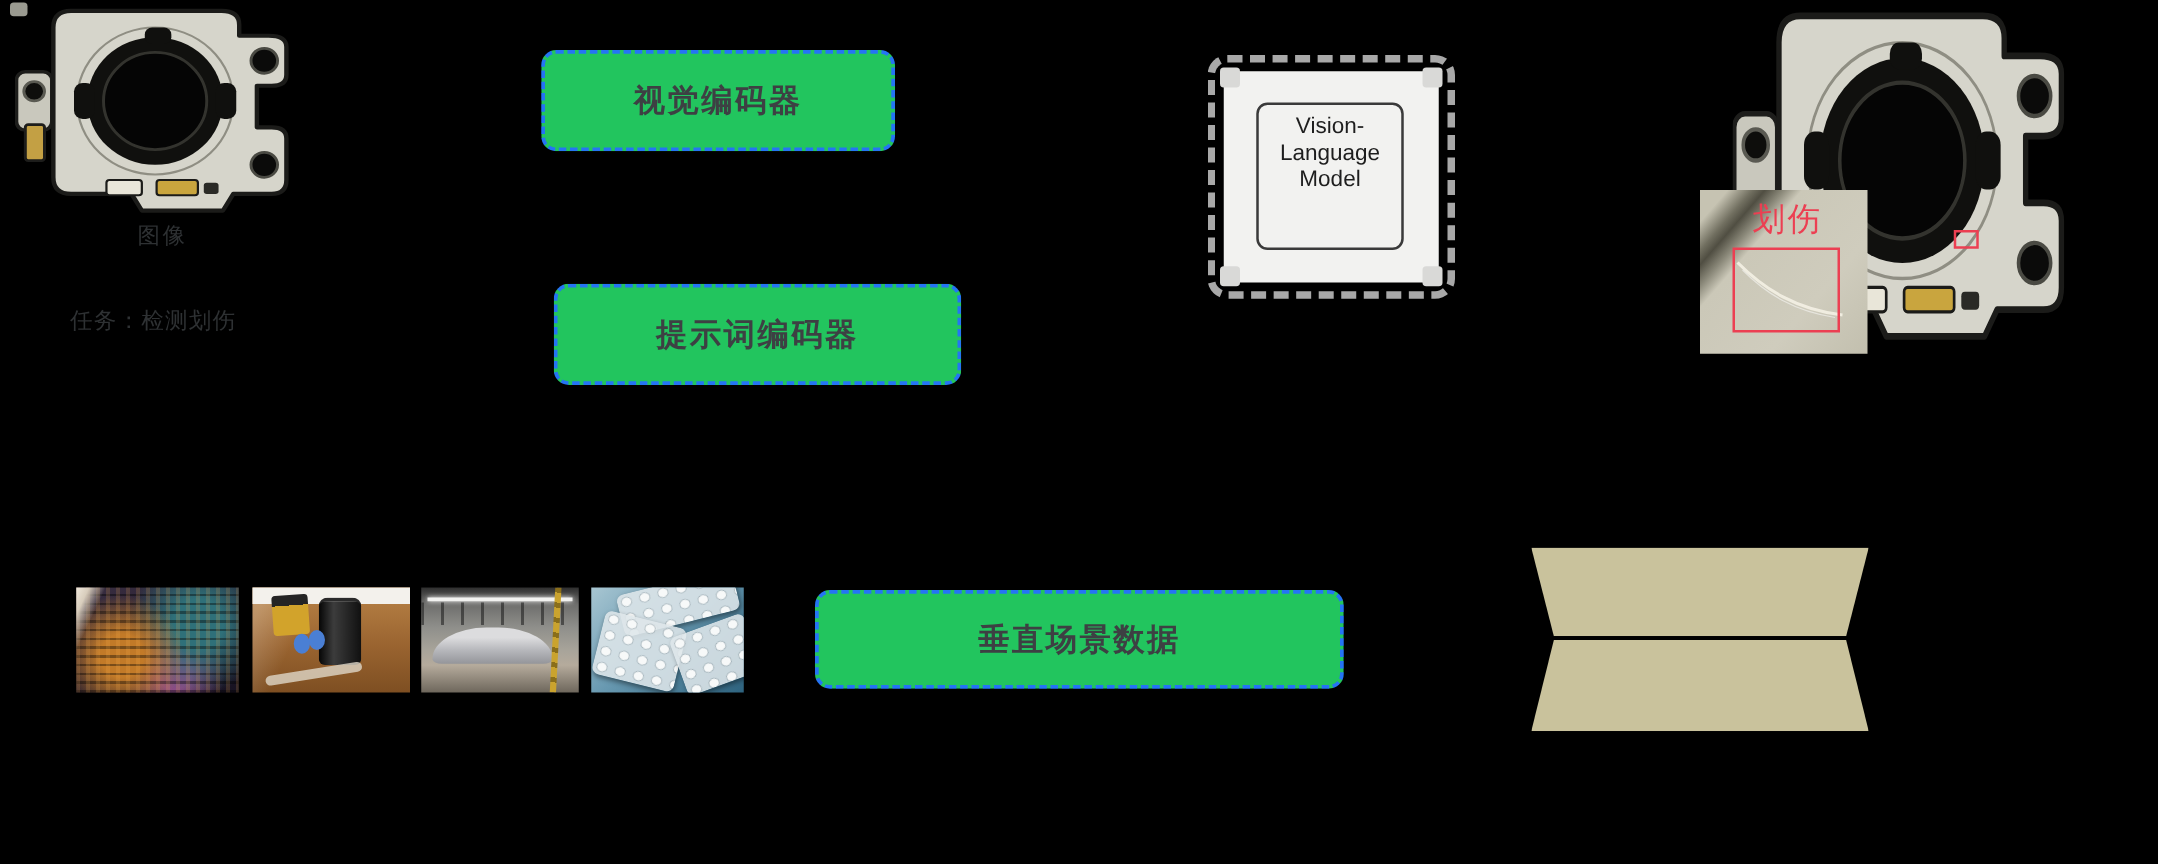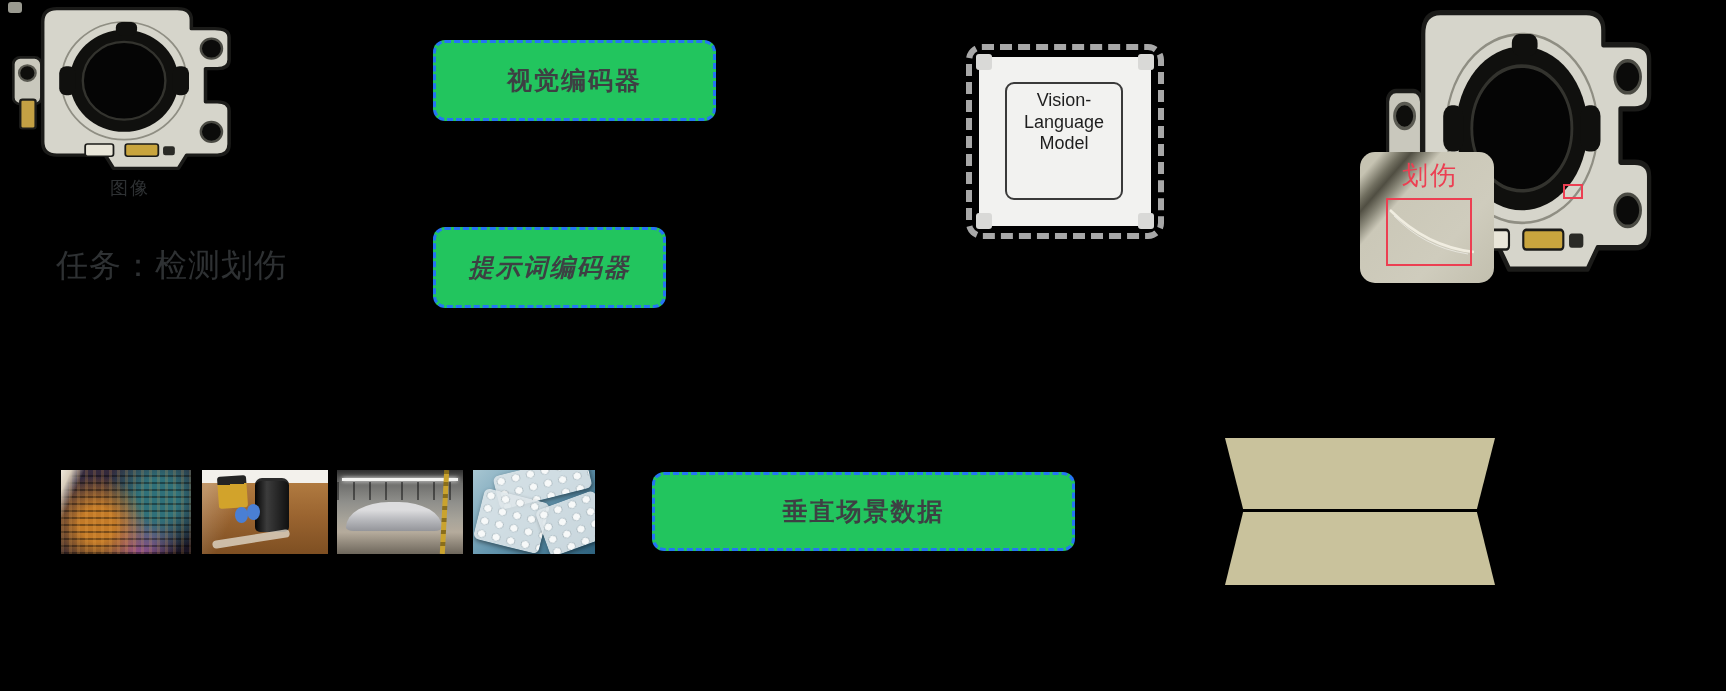--- a/index.html
+++ b/index.html
@@ -6,30 +6,30 @@
   body { background:#000; }
   .canvas {
     position:relative; width:1726px; height:691px; background:#000000;
     overflow:hidden; font-family:"Liberation Sans", sans-serif;
   }
   .abs { position:absolute; }
 
   
   .caption { color:#2e3133; font-weight:500; }
   .img-caption { left:12px; top:176px; width:236px; text-align:center; font-size:18px; letter-spacing:2px; }
-  .task-caption { left:56px; top:244px; font-size:32px; letter-spacing:1px; }
+  .task-caption { left:56px; top:244px; font-size:18px; letter-spacing:1px; }
 
   
   .blue-box {
     border:3px dashed #2574f4; background:#22c55e; border-radius:12px;
     display:flex; align-items:center; justify-content:center;
     color:#3d4043; font-size:25px; font-weight:600; letter-spacing:2px;
   }
   .box-visual  { left:433px; top:40px;  width:283px; height:81px; }
-  .box-prompt  { left:433px; top:227px; width:233px; height:81px;font-style:italic; }
+  .box-prompt  { left:443px; top:227px; width:326px; height:81px; }
   .box-dataset { left:652px; top:472px; width:423px; height:79px; }
 
   
   .chip { left:966px; top:44px; width:198px; height:195px; }
   .chip-outline { position:absolute; inset:0; border:6px dashed #a8a8a8; border-radius:16px; }
   .chip-body { position:absolute; inset:13px; background:#f2f2f0; border-radius:12px; }
   .chip-pad { position:absolute; width:16px; height:16px; background:#d9d9d7; border-radius:3px; }
   .pad-tl { left:-3px;  top:-3px; }  .pad-tr { right:-3px; top:-3px; }
   .pad-bl { left:-3px;  bottom:-3px; } .pad-br { right:-3px; bottom:-3px; }
   .chip-label-box {
@@ -43,21 +43,20 @@
   
   .part-left  { left:12px;   top:2px; width:236px; height:172px; }
   .part-right { left:1386px; top:2px; width:286px; height:276px; }
   .screw-frag { left:8px; top:2px; width:14px; height:11px; background:#9a9a90; border-radius:3px; }
 
   
   .defect-marker { left:1563px; top:184px; width:20px; height:15px; border:2px solid #ec3f52; z-index:6; }
   .inset {
     left:1360px; top:152px; width:134px; height:131px; z-index:5;
     background:linear-gradient(131deg,#c6c3b2 0%,#c6c3b2 9%,#716f60 17%,#504e42 21%,#8b897a 27%,#cbc8b8 33%,#cfccbd 68%,#c2bfae 100%);
-    border-radius:15px;
   }
   .inset-label { position:absolute; left:42px; top:6px; font-size:26px; font-weight:500; color:#ec3f52; letter-spacing:2px; }
   .inset-bbox { position:absolute; left:26px; top:46px; width:86px; height:68px; border:2.5px solid #ec3f52; }
   .scratch-svg { position:absolute; inset:0; }
 
   
   .thumb { top:470px; height:84px; overflow:hidden; }
   .ph-wafer { left:61px; width:130px;
     background:
       linear-gradient(115deg,#f0e9dc 0%,#d8cdbc 6%,rgba(20,12,24,0) 14%),

